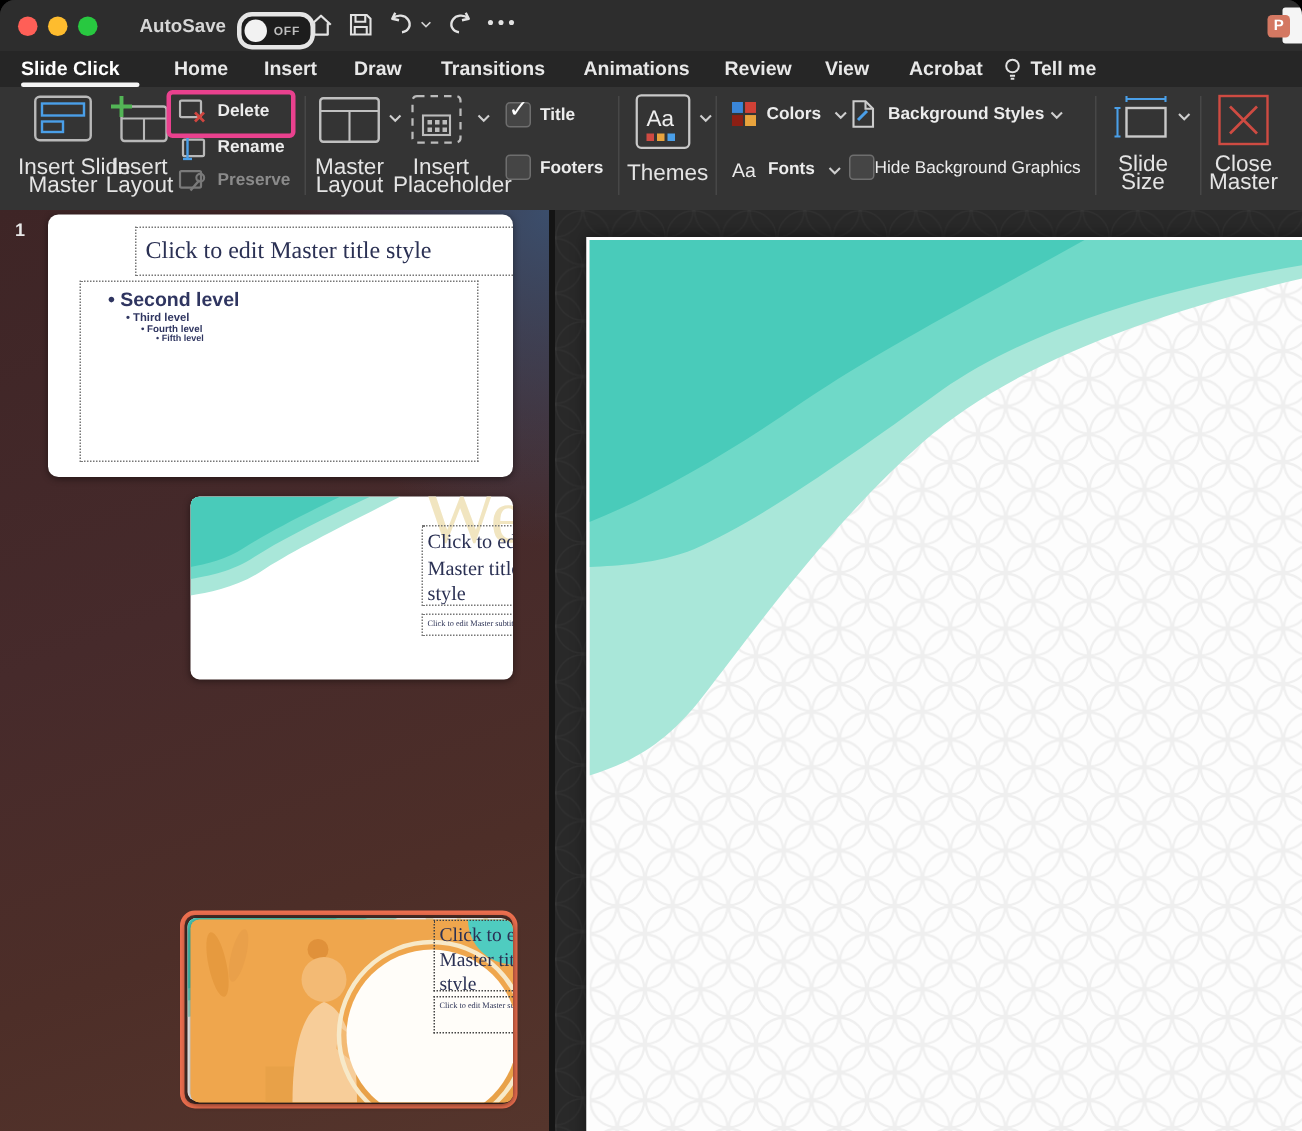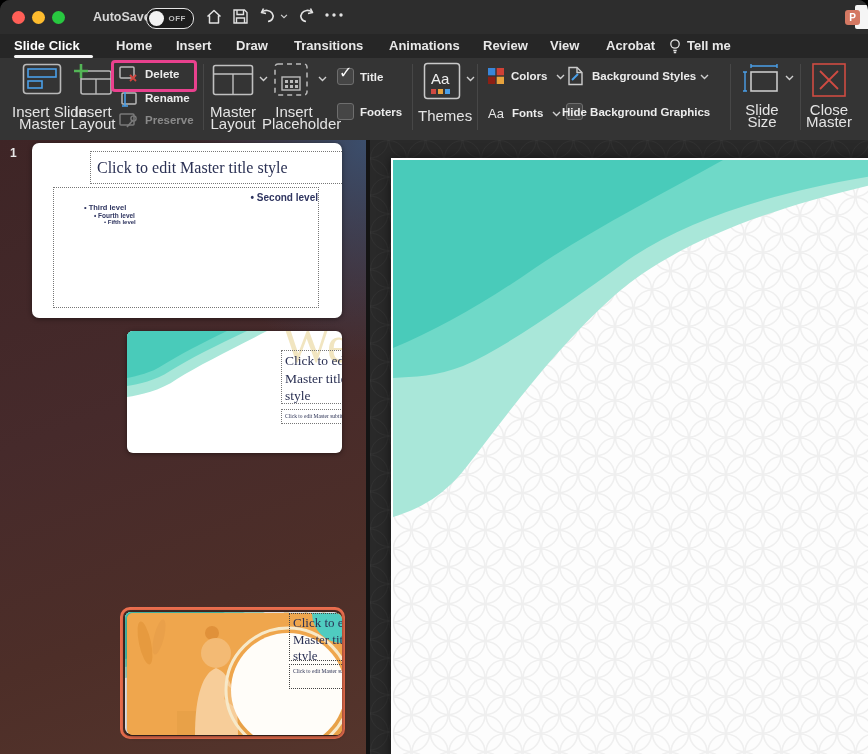--- a/index.html
+++ b/index.html
@@ -3,21 +3,21 @@
 <meta charset="utf-8">
 <style>
   html,body{margin:0;padding:0;background:#000;}
   .window{position:relative;width:868px;height:754px;overflow:hidden;background:#2a2a2a;
     font-family:"Liberation Sans","DejaVu Sans",sans-serif;border-radius:10px 10px 0 0;}
   .abs{position:absolute;}
   
   .titlebar{position:absolute;left:0;top:0;width:100%;height:34px;background:#2d2d2d;}
   .tl{position:absolute;top:11px;width:13px;height:13px;border-radius:50%;}
   .autosave-label{position:absolute;left:93px;top:10px;font-size:12.5px;font-weight:600;color:#d6d6d6;}
-  .toggle{position:absolute;left:146px;top:8px;width:46px;height:19px;background:#1d1d1d;border-radius:10px;border:1px solid #e5e5e5;}
+  .toggle{position:absolute;left:158px;top:8px;width:46px;height:19px;background:#1d1d1d;border-radius:10px;border:3px solid #e5e5e5;}
   .knob{position:absolute;left:2px;top:2px;width:15px;height:15px;border-radius:50%;background:#f2f2f2;}
   .off-label{position:absolute;right:7px;top:5px;font-size:8px;font-weight:700;color:#bdbdbd;letter-spacing:.5px;}
   .tbicon{position:absolute;top:7px;}
   .tbicon svg{display:block;}
   .docbadge{position:absolute;left:845px;top:5px;width:30px;height:24px;}
   .docpage{position:absolute;left:10px;top:0;width:18px;height:24px;background:#f5f5f5;border-radius:2px;}
   .docp{position:absolute;left:0;top:5px;width:15px;height:15px;background:#d47862;border-radius:3px;
     color:#fff;font-size:10px;font-weight:700;text-align:center;line-height:15px;}
   
   .tabrow{position:absolute;left:0;top:34px;width:100%;height:24px;background:#262626;}
@@ -41,21 +41,21 @@
   .panel-divider{position:absolute;left:366px;top:0;width:4px;height:614px;background:#141414;}
   .slide-num{position:absolute;left:10px;top:6px;font-size:12px;font-weight:700;color:#e8e8e8;}
   .thumb{position:absolute;background:#fff;border-radius:7px;box-shadow:0 1px 5px rgba(0,0,0,.45);overflow:hidden;}
   .dotted{border:1px dotted #777;}
   .serif{font-family:"Liberation Serif","DejaVu Serif",serif;margin-left:37px;}
   .navy{color:#2b3154;}
   .m-title{position:absolute;left:21px;top:8px;width:266px;height:31px;font-size:16px;line-height:31px;padding-left:6px;}
   .m-body{position:absolute;left:21px;top:44px;width:266px;height:121px;padding:4px 0 0 6px;box-sizing:border-box;}
   .lvl{color:#2f3560;font-weight:700;}
   .lvl0{font-size:10px;}
-  .lvl1{font-size:10px;margin-left:0;text-align:right;}
+  .lvl1{font-size:13px;margin-left:12px;}
   .lvl2{font-size:7.5px;margin-left:24px;}
   .lvl3{font-size:6.5px;margin-left:34px;}
   .lvl4{font-size:6px;margin-left:44px;}
   .wm{position:absolute;right:-8px;top:-16px;font-size:52px;color:#f1e5c0;font-family:"Liberation Serif",serif;}
   .lt-title{position:absolute;left:117px;top:19px;width:88px;height:54px;font-size:13.5px;line-height:17.5px;padding:1px 0 0 3px;box-sizing:border-box;overflow:hidden;}
   .lt-sub{position:absolute;left:117px;top:78px;width:88px;height:15px;font-size:5.5px;line-height:13px;padding-left:3px;box-sizing:border-box;overflow:hidden;white-space:nowrap;}
   .sel-frame{position:absolute;left:120px;top:467px;width:215px;height:122px;border:3.5px solid #ec6f4f;border-radius:10px;padding:2px;background:transparent;}
   .p4-title{position:absolute;left:125px;top:0px;width:85px;height:48px;font-size:13px;line-height:16.5px;padding:1px 0 0 3px;box-sizing:border-box;overflow:hidden;border:1px dotted #444;}
   .p4-sub{position:absolute;left:125px;top:51px;width:85px;height:25px;font-size:5.5px;line-height:9px;padding:2px 0 0 3px;box-sizing:border-box;overflow:hidden;border:1px dotted #444;}
   .tealcorner{position:absolute;right:0;top:0;width:30px;height:30px;background:#4fccc0;border-radius:0 6px 0 100%;}
@@ -294,21 +294,21 @@
     </span>
 
     <span class="rowlabel" style="left:488px;top:48px;font-weight:400;font-size:13px;color:#e8e8e8;">Aa</span>
     <span class="rowlabel" style="left:512px;top:49px;font-weight:600;">Fonts</span>
     <span class="abs" style="left:552px;top:53px;">
       <svg class="chev" width="9" height="6" viewBox="0 0 9 6">
           <path d="M1 1 L4.5 4.5 L8 1" stroke="#cfcfcf" stroke-width="1.4" fill="none"></path>
         </svg>
     </span>
     <div class="cbox" style="left:566px;top:45px;"></div>
-    <span class="rowlabel" style="left:562px;top:48px;font-weight:700;">Hide Background Graphics</span>
+    <span class="rowlabel" style="left:583px;top:48px;font-weight:400;">Hide Background Graphics</span>
 
     <div class="vdiv" style="left:730px;"></div>
 
     <span class="abs" style="left:742px;top:5px;">
       <svg width="38" height="31" viewBox="0 0 38 31">
           <rect x="9" y="9" width="26" height="19" fill="none" stroke="#c9c9c9" stroke-width="1.6"></rect>
           <path d="M9 3 H35 M9 1 V5 M35 1 V5" stroke="#4a9fe8" stroke-width="1.4"></path>
           <path d="M3 9 V28 M1 9 H5 M1 28 H5" stroke="#4a9fe8" stroke-width="1.4"></path>
         </svg>
     </span>

